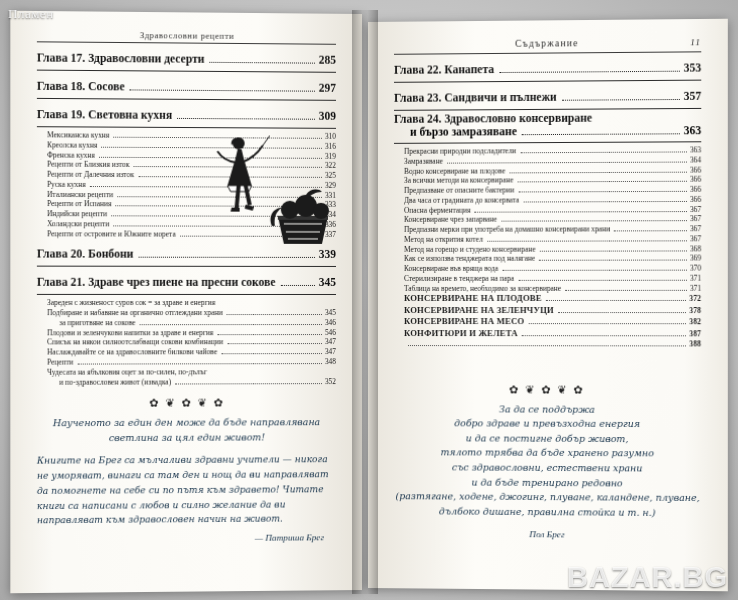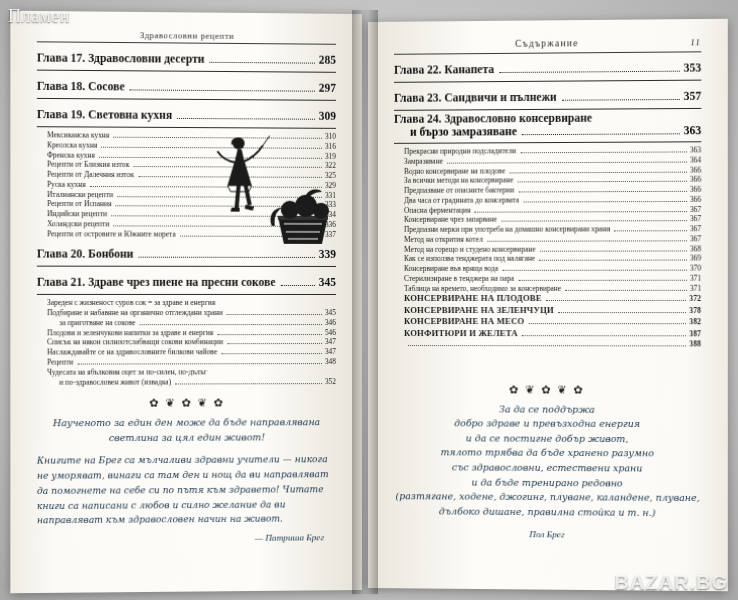--- a/index.html
+++ b/index.html
@@ -21,32 +21,32 @@
     inset: 0;
     background:
       radial-gradient(ellipse at 50% 45%, #dcdcdc 0%, #c2c2c2 60%, #a9a9a9 100%);
   }
 
   .watermark-tl {
     position: absolute;
     left: 8px;
     top: 6px;
     font-family: "Liberation Serif", serif;
-    font-size: 18px;
+    font-size: 13px;
     color: #f2f2f2;
     text-shadow: 0 1px 2px rgba(0,0,0,.55);
     letter-spacing: .5px;
     z-index: 40;
   }
   .watermark-br {
     position: absolute;
     right: 10px;
     bottom: 6px;
     font-family: "Liberation Sans", sans-serif;
-    font-size: 20px;
+    font-size: 29px;
     font-weight: bold;
     color: rgba(255,255,255,.78);
     text-shadow: 0 1px 2px rgba(0,0,0,.45);
     letter-spacing: 1px;
     z-index: 40;
   }
 
   
   .book {
     position: absolute;

